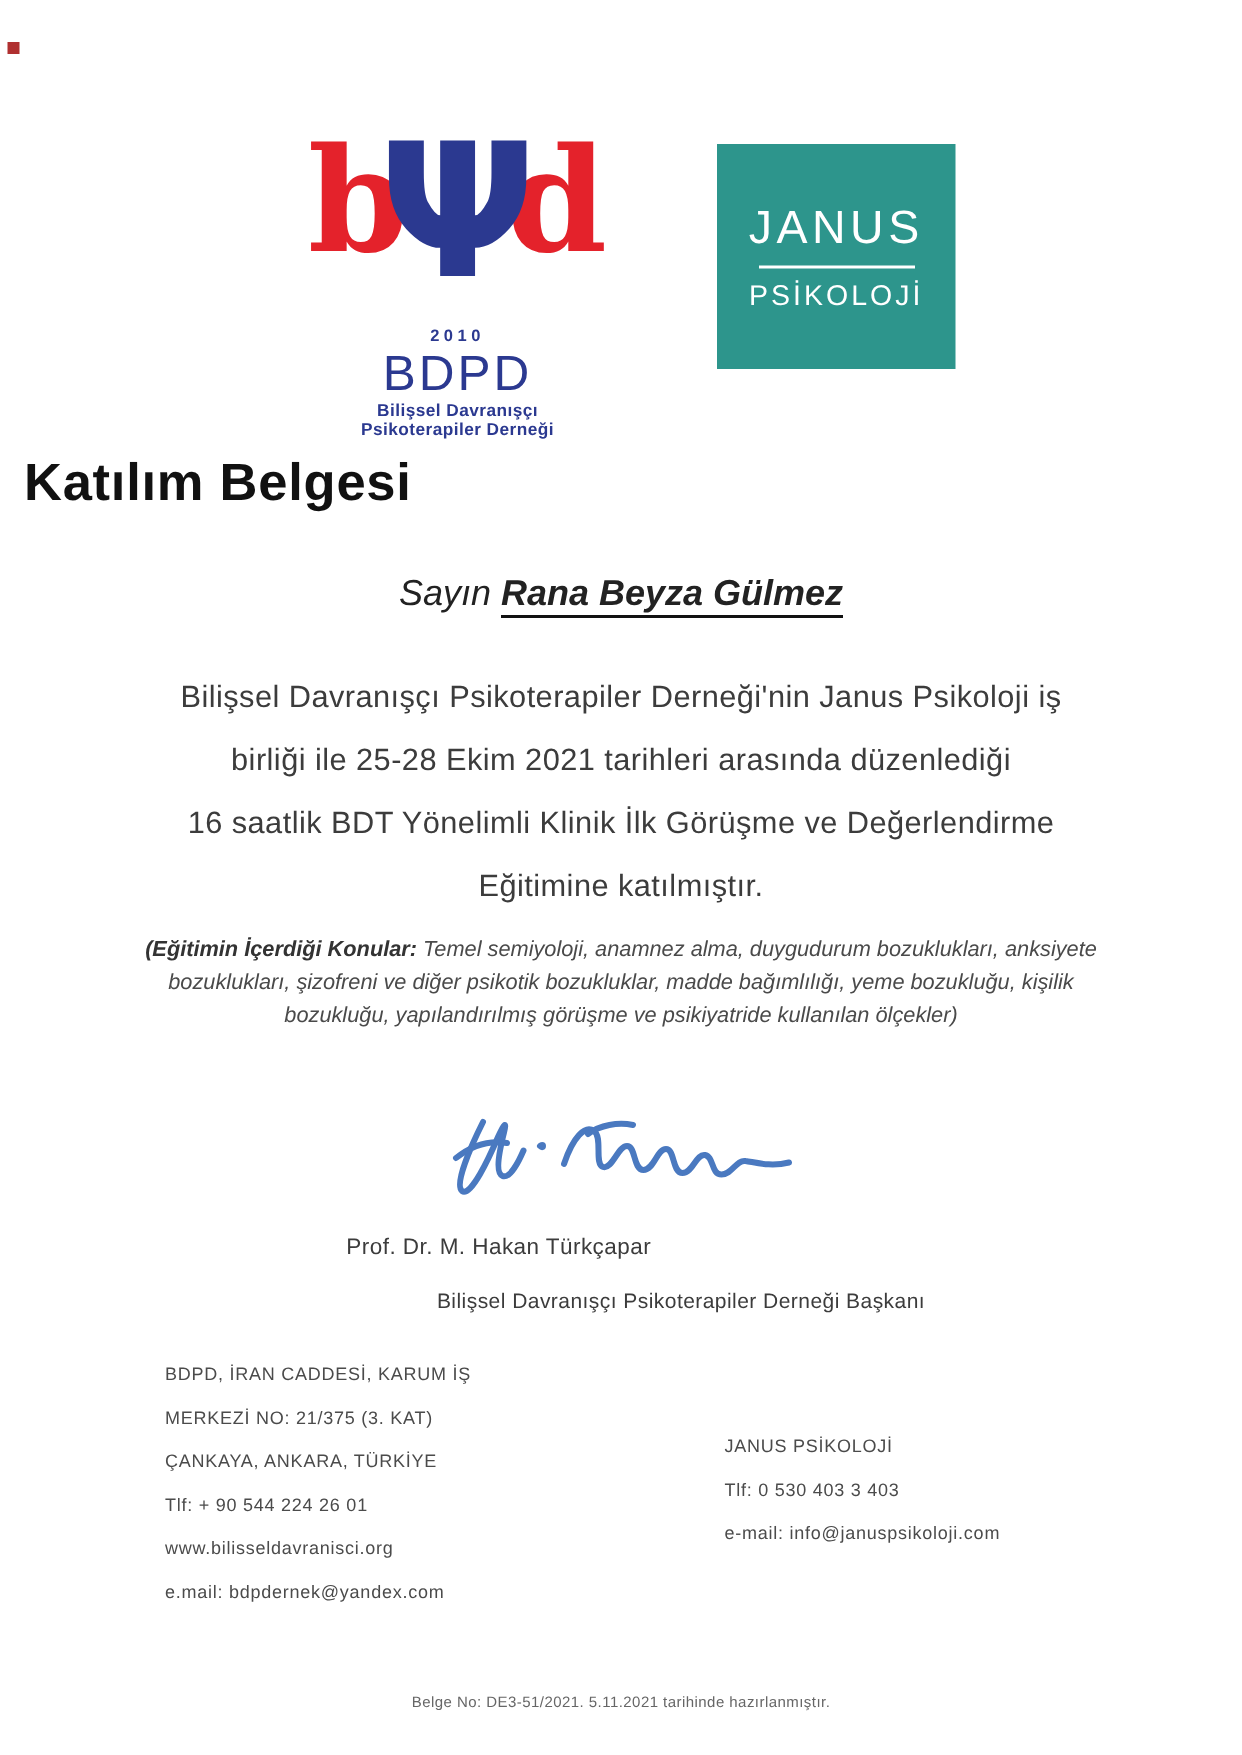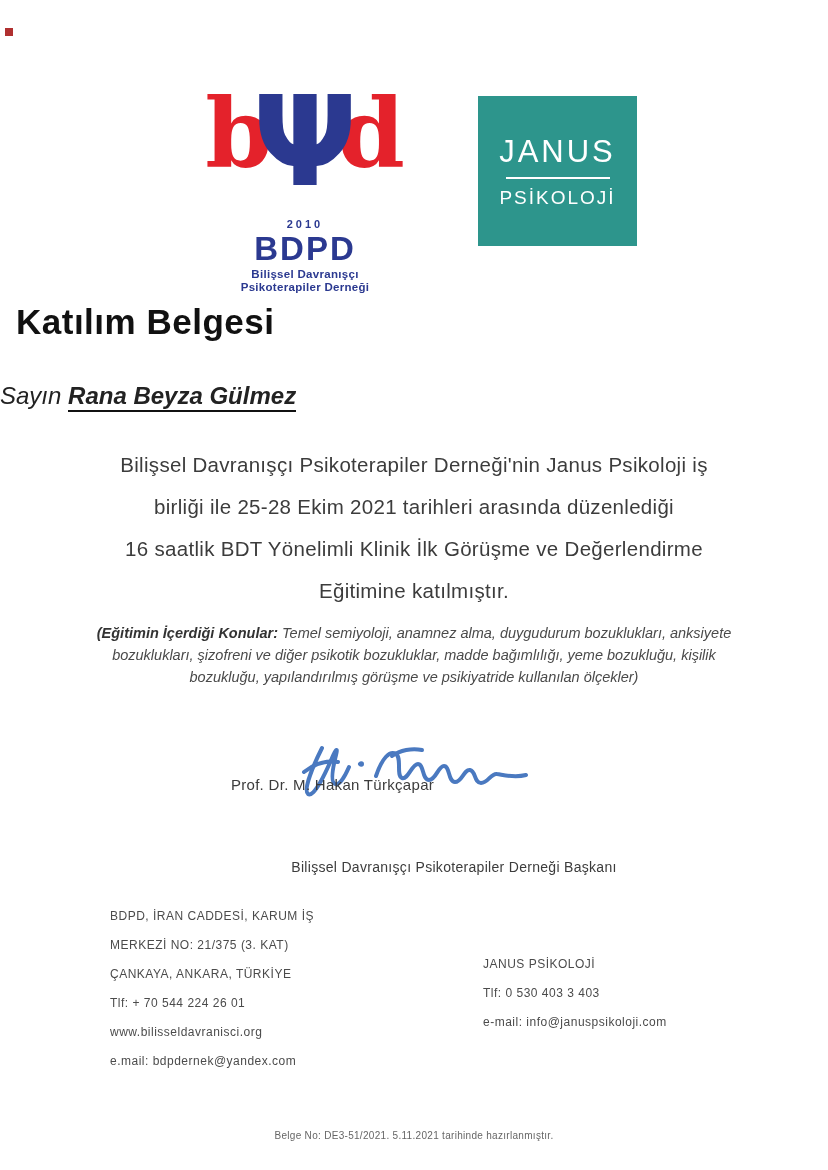--- a/index.html
+++ b/index.html
@@ -23,54 +23,54 @@
     font-family:"DejaVu Serif",serif;font-weight:bold;
     font-size:96px;color:#e4222b;line-height:1;
   }
   .bdpd-b{margin-right:-20px;margin-top:2px;}
   .bdpd-d{margin-left:-20px;margin-top:2px;}
   .bdpd-psi{
     font-family:"DejaVu Sans",sans-serif;font-weight:bold;
     font-size:124px;color:#2b3990;line-height:1;margin-top:-4px;z-index:2;
   }
   .bdpd-year{font-size:11px;font-weight:bold;color:#2b3990;letter-spacing:3px;margin-top:-8px;}
-  .bdpd-acronym{font-size:33px;font-weight:bold;color:#2b3990;letter-spacing:2px;margin-top:0px;}
+  .bdpd-acronym{font-size:33px;font-weight:normal;color:#2b3990;letter-spacing:2px;margin-top:0px;}
   .bdpd-name{font-size:11.5px;font-weight:bold;color:#2b3990;line-height:13px;letter-spacing:0.3px;}
 
   
   .janus{
     left:478px;top:96px;width:159px;height:150px;
     background:#2d958c;color:#ffffff;
     display:flex;flex-direction:column;justify-content:center;align-items:center;
   }
   .janus-line1{font-size:31px;letter-spacing:3px;font-weight:400;}
   .janus-rule{width:104px;height:2px;background:#ffffff;margin:7px 0 8px 0;}
   .janus-line2{font-size:19px;letter-spacing:2px;font-weight:400;}
 
   
   .title{left:16px;top:302px;width:828px;
     font-size:35px;font-weight:bold;color:#111;letter-spacing:0.5px;}
-  .salutation{left:0;top:382px;width:828px;
+  .salutation{left:0;top:382px;width:828px;text-align:center;
     font-size:24px;font-style:italic;color:#222;}
   .salutation .name{font-weight:bold;border-bottom:2.5px solid #111;padding-bottom:1px;}
 
   
   .body-par{left:0;top:444px;width:828px;text-align:center;
     font-size:20.5px;color:#3c3c3c;line-height:42px;letter-spacing:0.3px;}
 
   
   .topics{left:94px;top:622px;width:640px;text-align:center;
     font-size:14.5px;font-style:italic;color:#4a4a4a;line-height:22px;}
   .topics .lead{font-weight:bold;color:#333;}
 
   
   .signature{left:288px;top:736px;width:250px;height:72px;}
   .signature svg{width:250px;height:72px;}
   .signature path{fill:none;stroke:#4a79c0;stroke-width:4;stroke-linecap:round;}
-  .signer-name{left:0;top:776px;width:665px;text-align:center;font-size:15px;color:#3c3c3c;letter-spacing:0.3px;}
+  .signer-name{left:0;top:823px;width:665px;text-align:center;font-size:15px;color:#3c3c3c;letter-spacing:0.3px;}
   .signer-title{left:0;top:859px;width:828px;text-align:center;font-size:14px;color:#3c3c3c;letter-spacing:0.3px;margin-left:40px;}
 
   
   .footer-left{left:110px;top:902px;}
   .footer-right{left:483px;top:950px;}
   .footer-col div{font-size:12px;color:#4b4b4b;letter-spacing:0.5px;height:29px;line-height:29px;white-space:nowrap;}
   .note{left:0;top:1130px;width:828px;text-align:center;font-size:10px;color:#666;letter-spacing:0.3px;}
 </style>
 </head>
 <body>
@@ -123,21 +123,21 @@
       <path d="M104 20 C112 14 124 12 134 14"></path>
     </svg>
   </div>
   <div class="abs signer-name">Prof. Dr. M. Hakan Türkçapar</div>
   <div class="abs signer-title">Bilişsel Davranışçı Psikoterapiler Derneği Başkanı</div>
 
   <div class="abs footer-col footer-left">
     <div>BDPD, İRAN CADDESİ, KARUM İŞ</div>
     <div>MERKEZİ NO: 21/375 (3. KAT)</div>
     <div>ÇANKAYA, ANKARA, TÜRKİYE</div>
-    <div>Tlf: + 70 544 224 26 01</div>
+    <div>Tlf: + 90 544 224 26 01</div>
     <div>www.bilisseldavranisci.org</div>
     <div>e.mail: bdpdernek@yandex.com</div>
   </div>
 
   <div class="abs footer-col footer-right">
     <div>JANUS PSİKOLOJİ</div>
     <div>Tlf: 0 530 403 3 403</div>
     <div>e-mail: info@januspsikoloji.com</div>
   </div>
 

